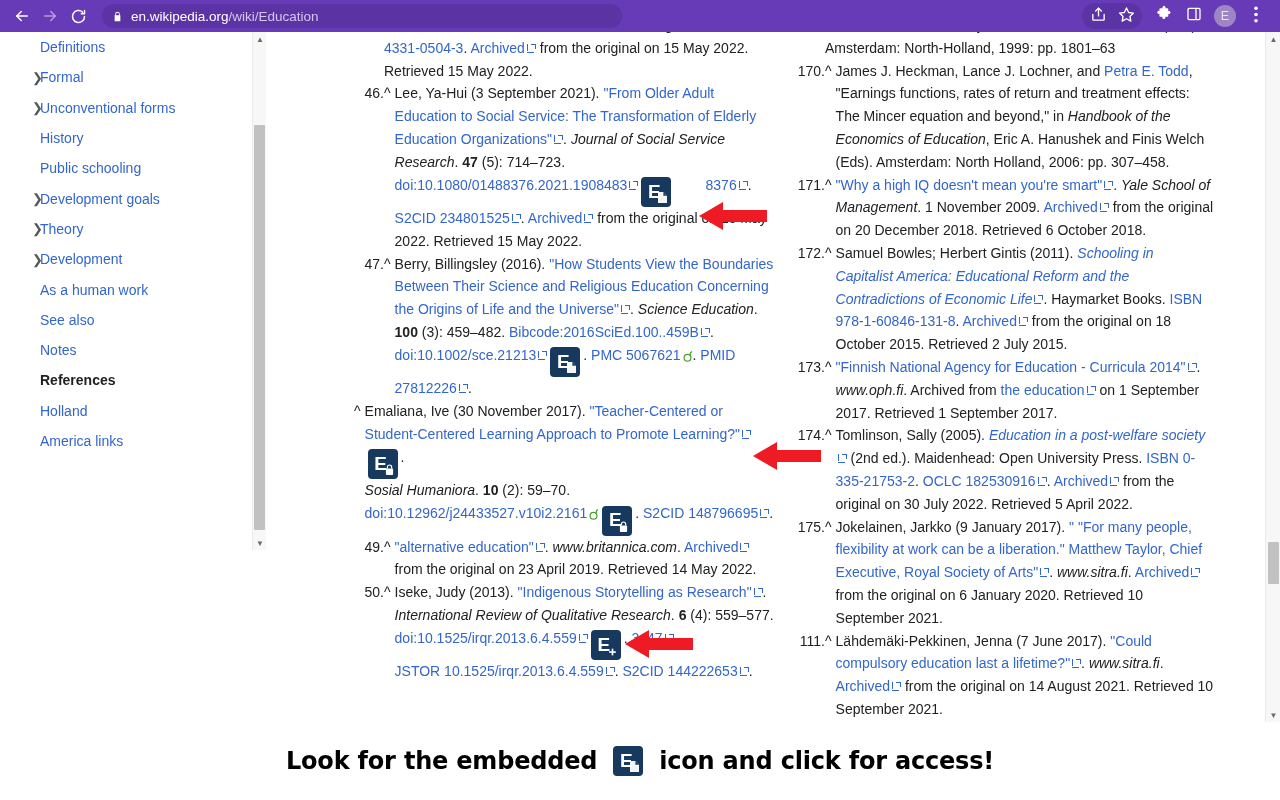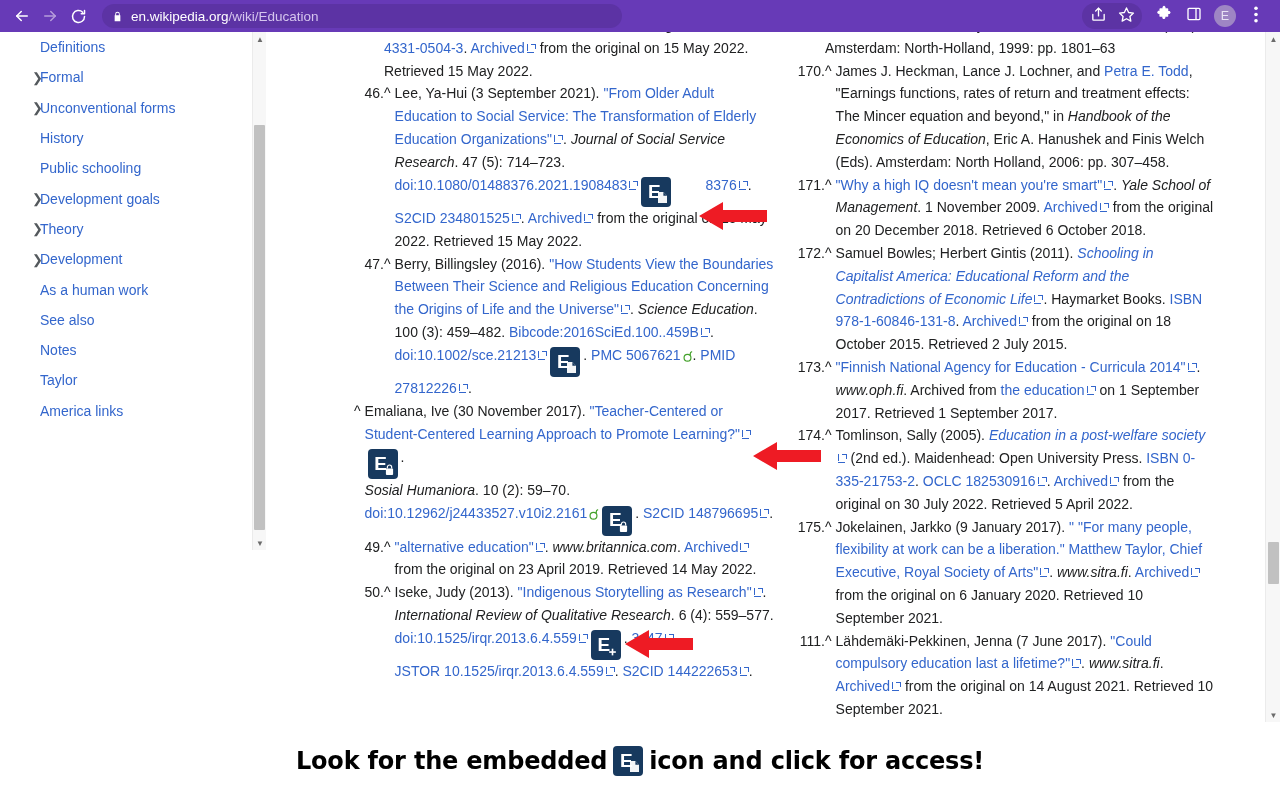--- a/index.html
+++ b/index.html
@@ -145,21 +145,21 @@
     width: 9px; height: 9px;
     margin-left: 2px;
     background:
       linear-gradient(#3366cc,#3366cc) 0 100%/7px 1px no-repeat,
       linear-gradient(#3366cc,#3366cc) 0 0/1px 7px no-repeat,
       linear-gradient(#3366cc,#3366cc) 4px 0/5px 1px no-repeat,
       linear-gradient(#3366cc,#3366cc) 100% 0/1px 5px no-repeat;
     position: relative;
   }
   em, .it { font-style: italic; }
-  .bold { font-weight: normal; }
+  .bold { font-weight: bold; }
 
   
   .oa-lock {
     display:inline-block; width:11px; height:12px;
     vertical-align:-2px; margin-left:1px;
   }
 
   
   .e-badge {
     display: inline-flex;
@@ -201,20 +201,21 @@
     width: 11px; height: 42px;
     background: #c1c1c1; border-radius: 1px;
   }
 
   
   #caption {
     position: absolute; left: 0; top: 722px;
     width: 1280px; height: 78px;
     background: #ffffff;
     display: flex; align-items: center; justify-content: center;
+    gap: 10px;
   }
   #caption .cap-text {
     font-family: "DejaVu Sans", sans-serif;
     font-weight: bold;
     font-size: 24px;
     color: #000000;
     letter-spacing: -0.2px;
   }
   #caption .e-badge {
     width: 30px; height: 30px; vertical-align: middle;
@@ -346,22 +347,25 @@
     </div>
     <div class="toc-item">
       <span class="toc-label">As a human work</span>
     </div>
     <div class="toc-item">
       <span class="toc-label">See also</span>
     </div>
     <div class="toc-item">
       <span class="toc-label">Notes</span>
     </div>
-    <div class="toc-item">
-      <span class="toc-label">Taylor</span>
+    <div class="toc-item current">
+      <span class="toc-label">References</span>
+    </div>
+    <div class="toc-item">
+      <span class="toc-label">Holland</span>
     </div>
     <div class="toc-item">
       <span class="toc-label">America links</span>
     </div>
   </nav>
 
   <div id="toc-scrollbar">
     <div class="sb-arrow" style="top:0;">▲</div>
     <div id="toc-scroll-thumb"></div>
     <div class="sb-arrow" style="top:504px;">▼</div>

